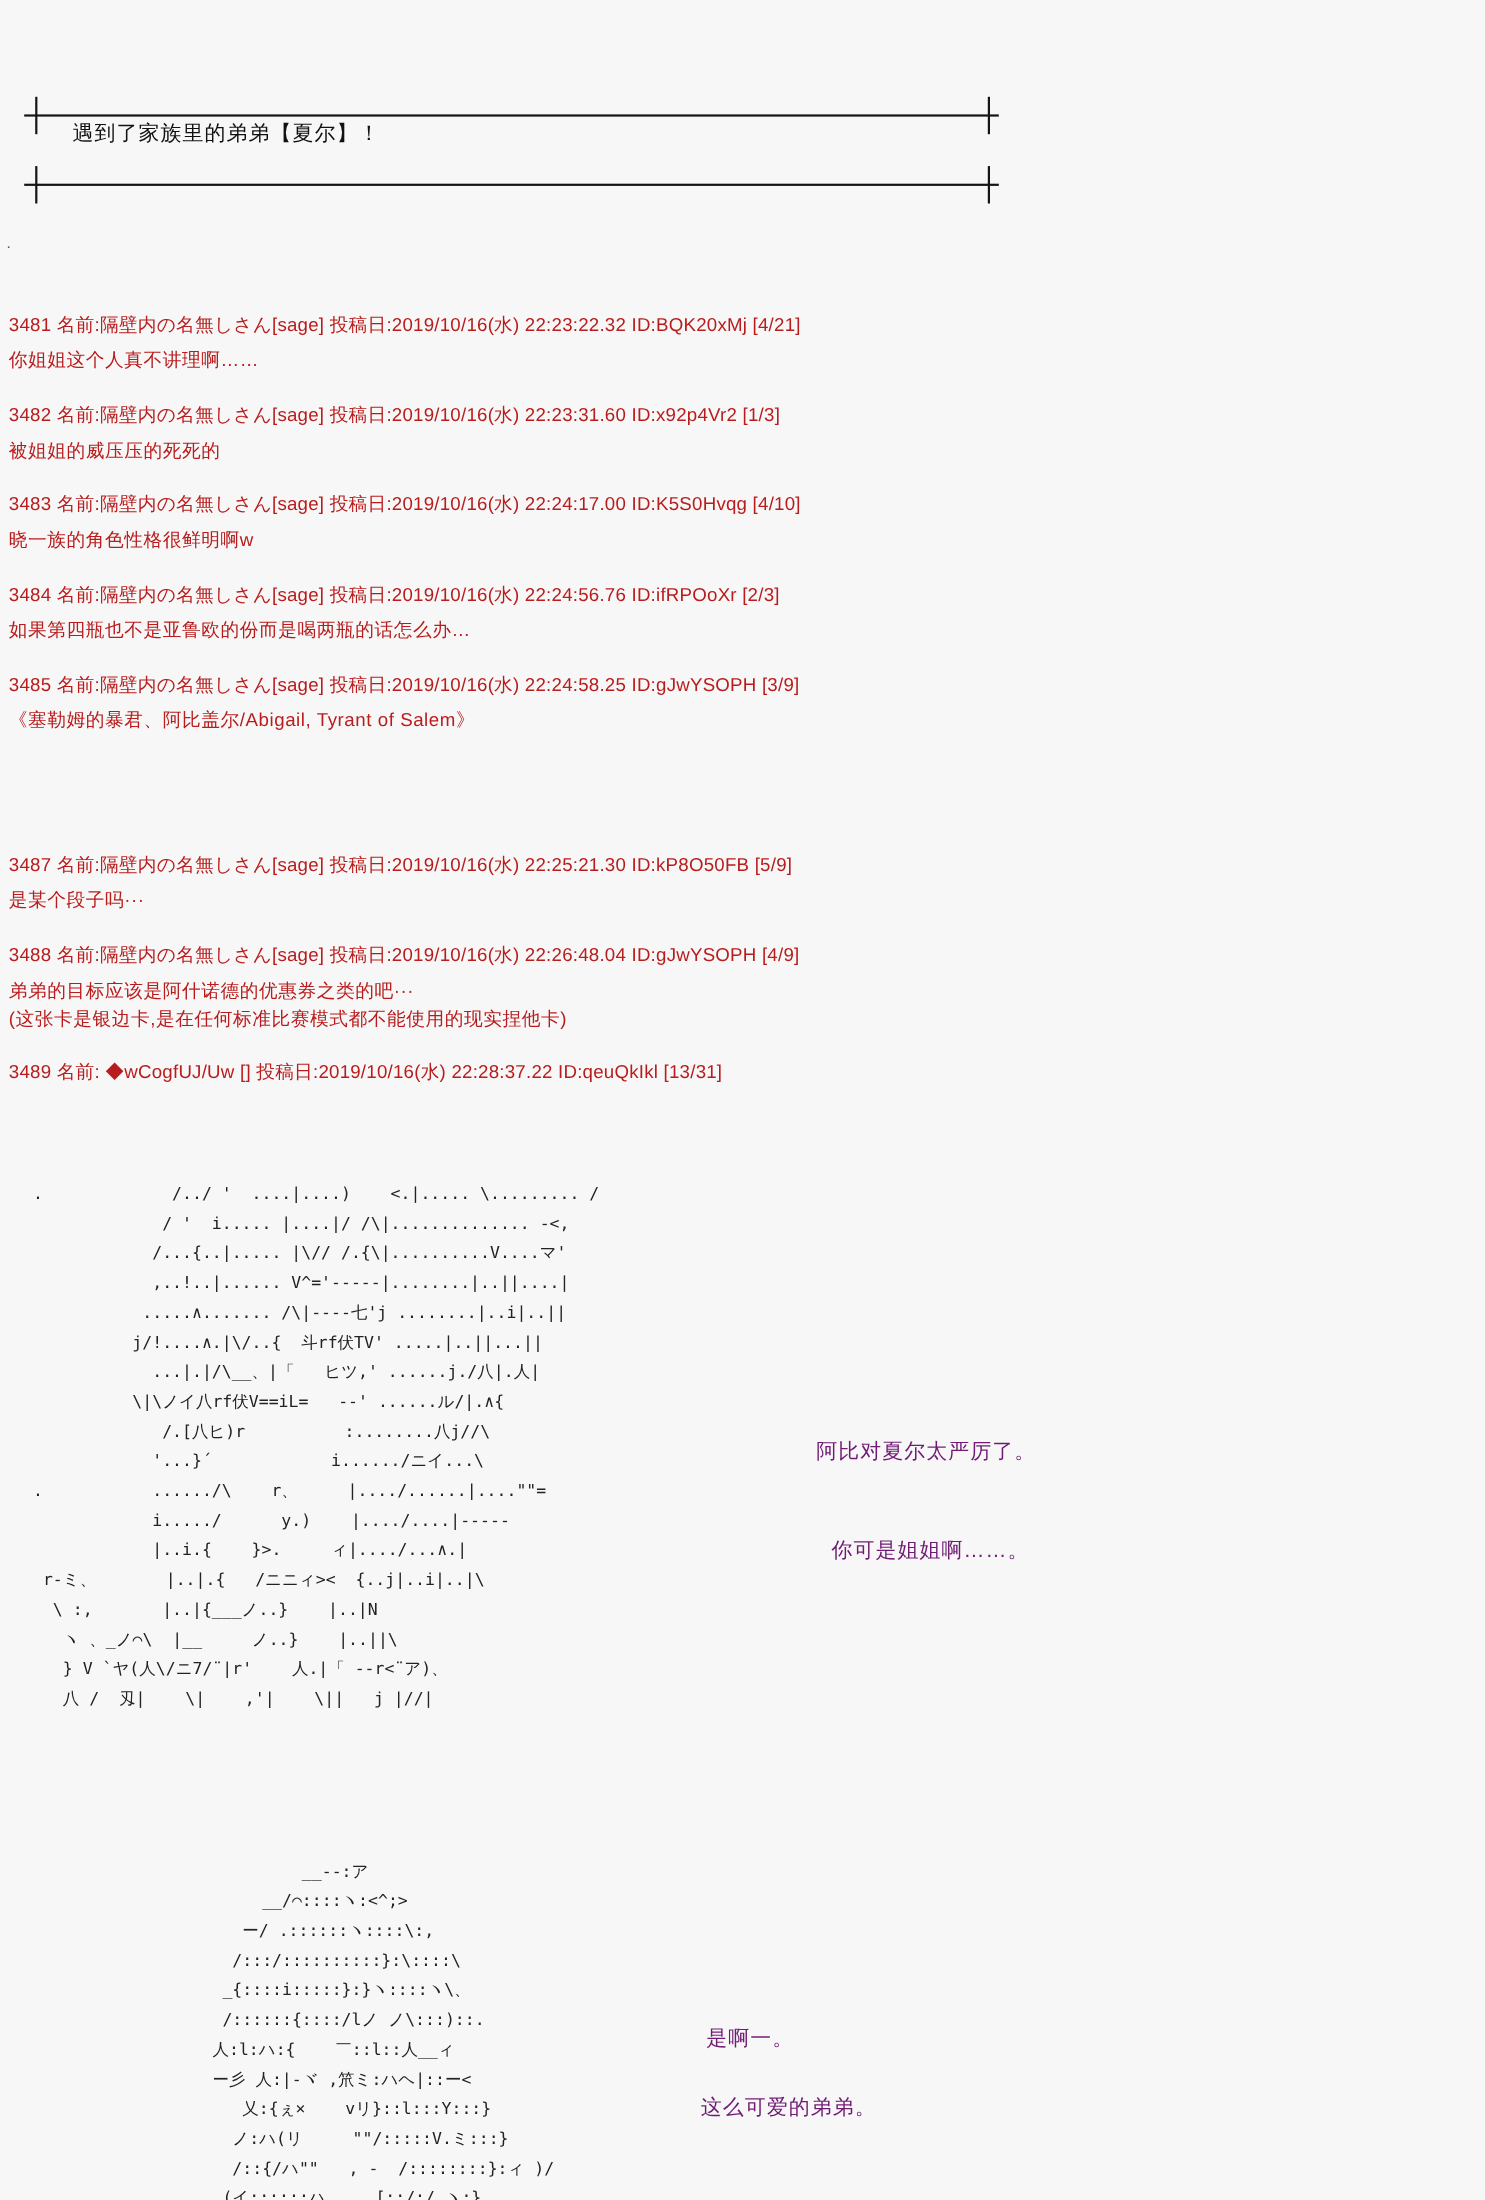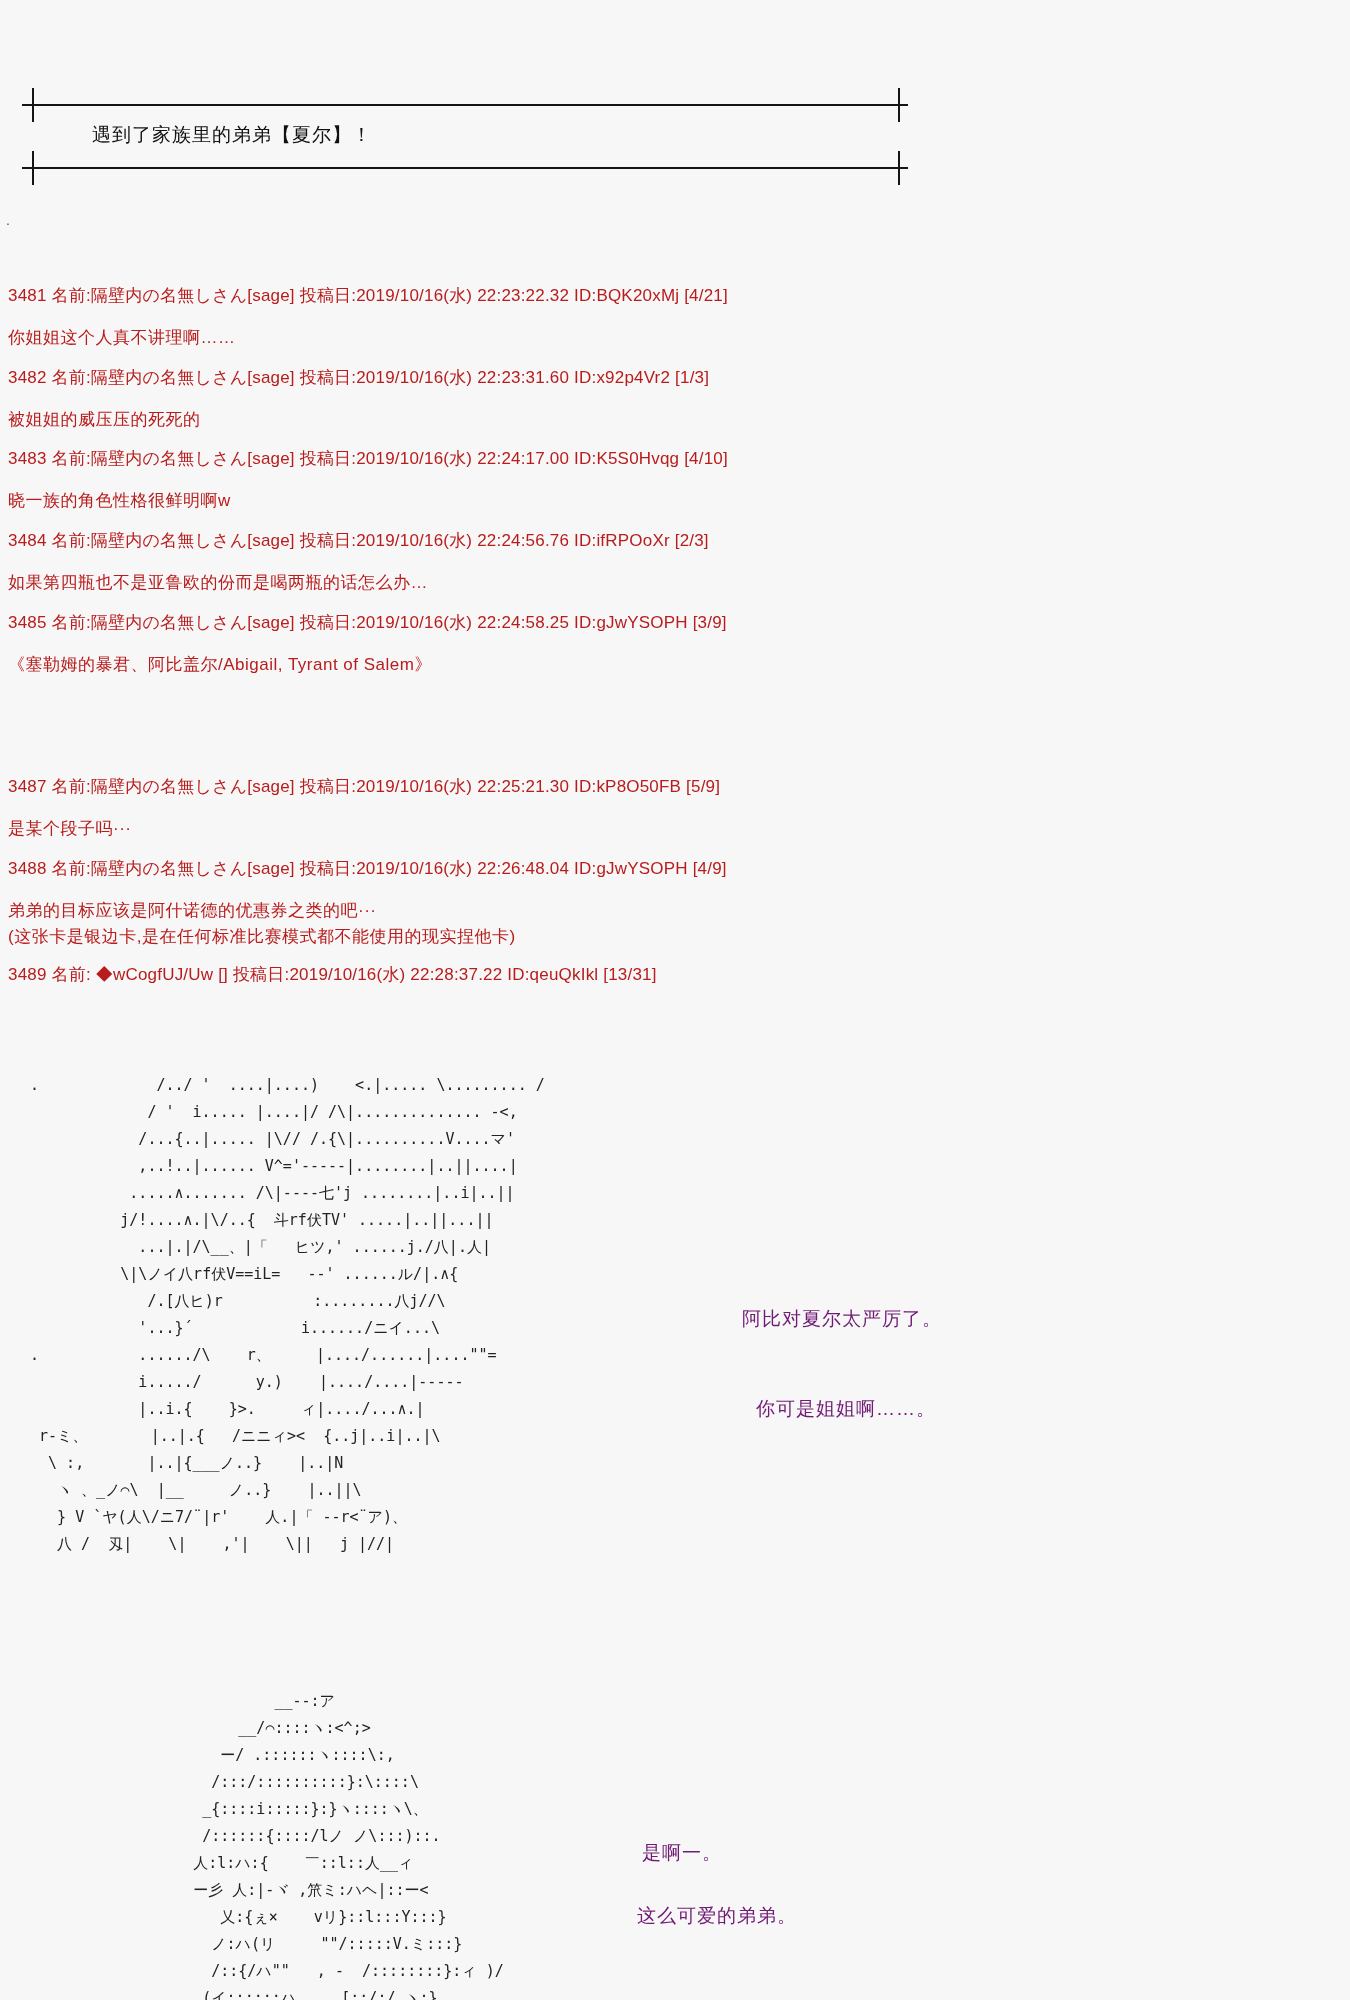--- a/index.html
+++ b/index.html
@@ -15,29 +15,29 @@
 
   
   .rule{position:absolute;left:22px;width:886px;height:2px;background:#141414;}
   .rule::before,.rule::after{
     content:"";position:absolute;top:-16px;width:2px;height:34px;background:#141414;
   }
   .rule::before{left:10px;}
   .rule::after{right:8px;}
 
   .thread-subtitle{
-    position:absolute;left:92px;top:108px;
-    font-size:19px;letter-spacing:1px;color:#111;margin-top:14px;
+    position:absolute;left:66px;top:108px;
+    font-size:19px;letter-spacing:1px;color:#111;
   }
 
   .stray-dot{position:absolute;left:6px;top:212px;font-size:14px;color:#555;}
 
   .post{position:absolute;left:8px;width:1100px;font-size:17px;line-height:26px;color:#b91c1c;}
   .post .hdr{white-space:nowrap;letter-spacing:0.2px;}
-  .post .body-line{white-space:nowrap;margin-top:16px;letter-spacing:0.5px;}
+  .post .body-line{white-space:nowrap;margin-top:6px;letter-spacing:0.5px;}
 
   .aa{
     position:absolute;
     font-family:"DejaVu Sans Mono", monospace;
     font-size:15px;line-height:27px;
     color:#222;margin:0;
     letter-spacing:0px;
   }
   #aa1{left:30px;top:1072px;}
   #aa2{left:148px;top:1688px;}

